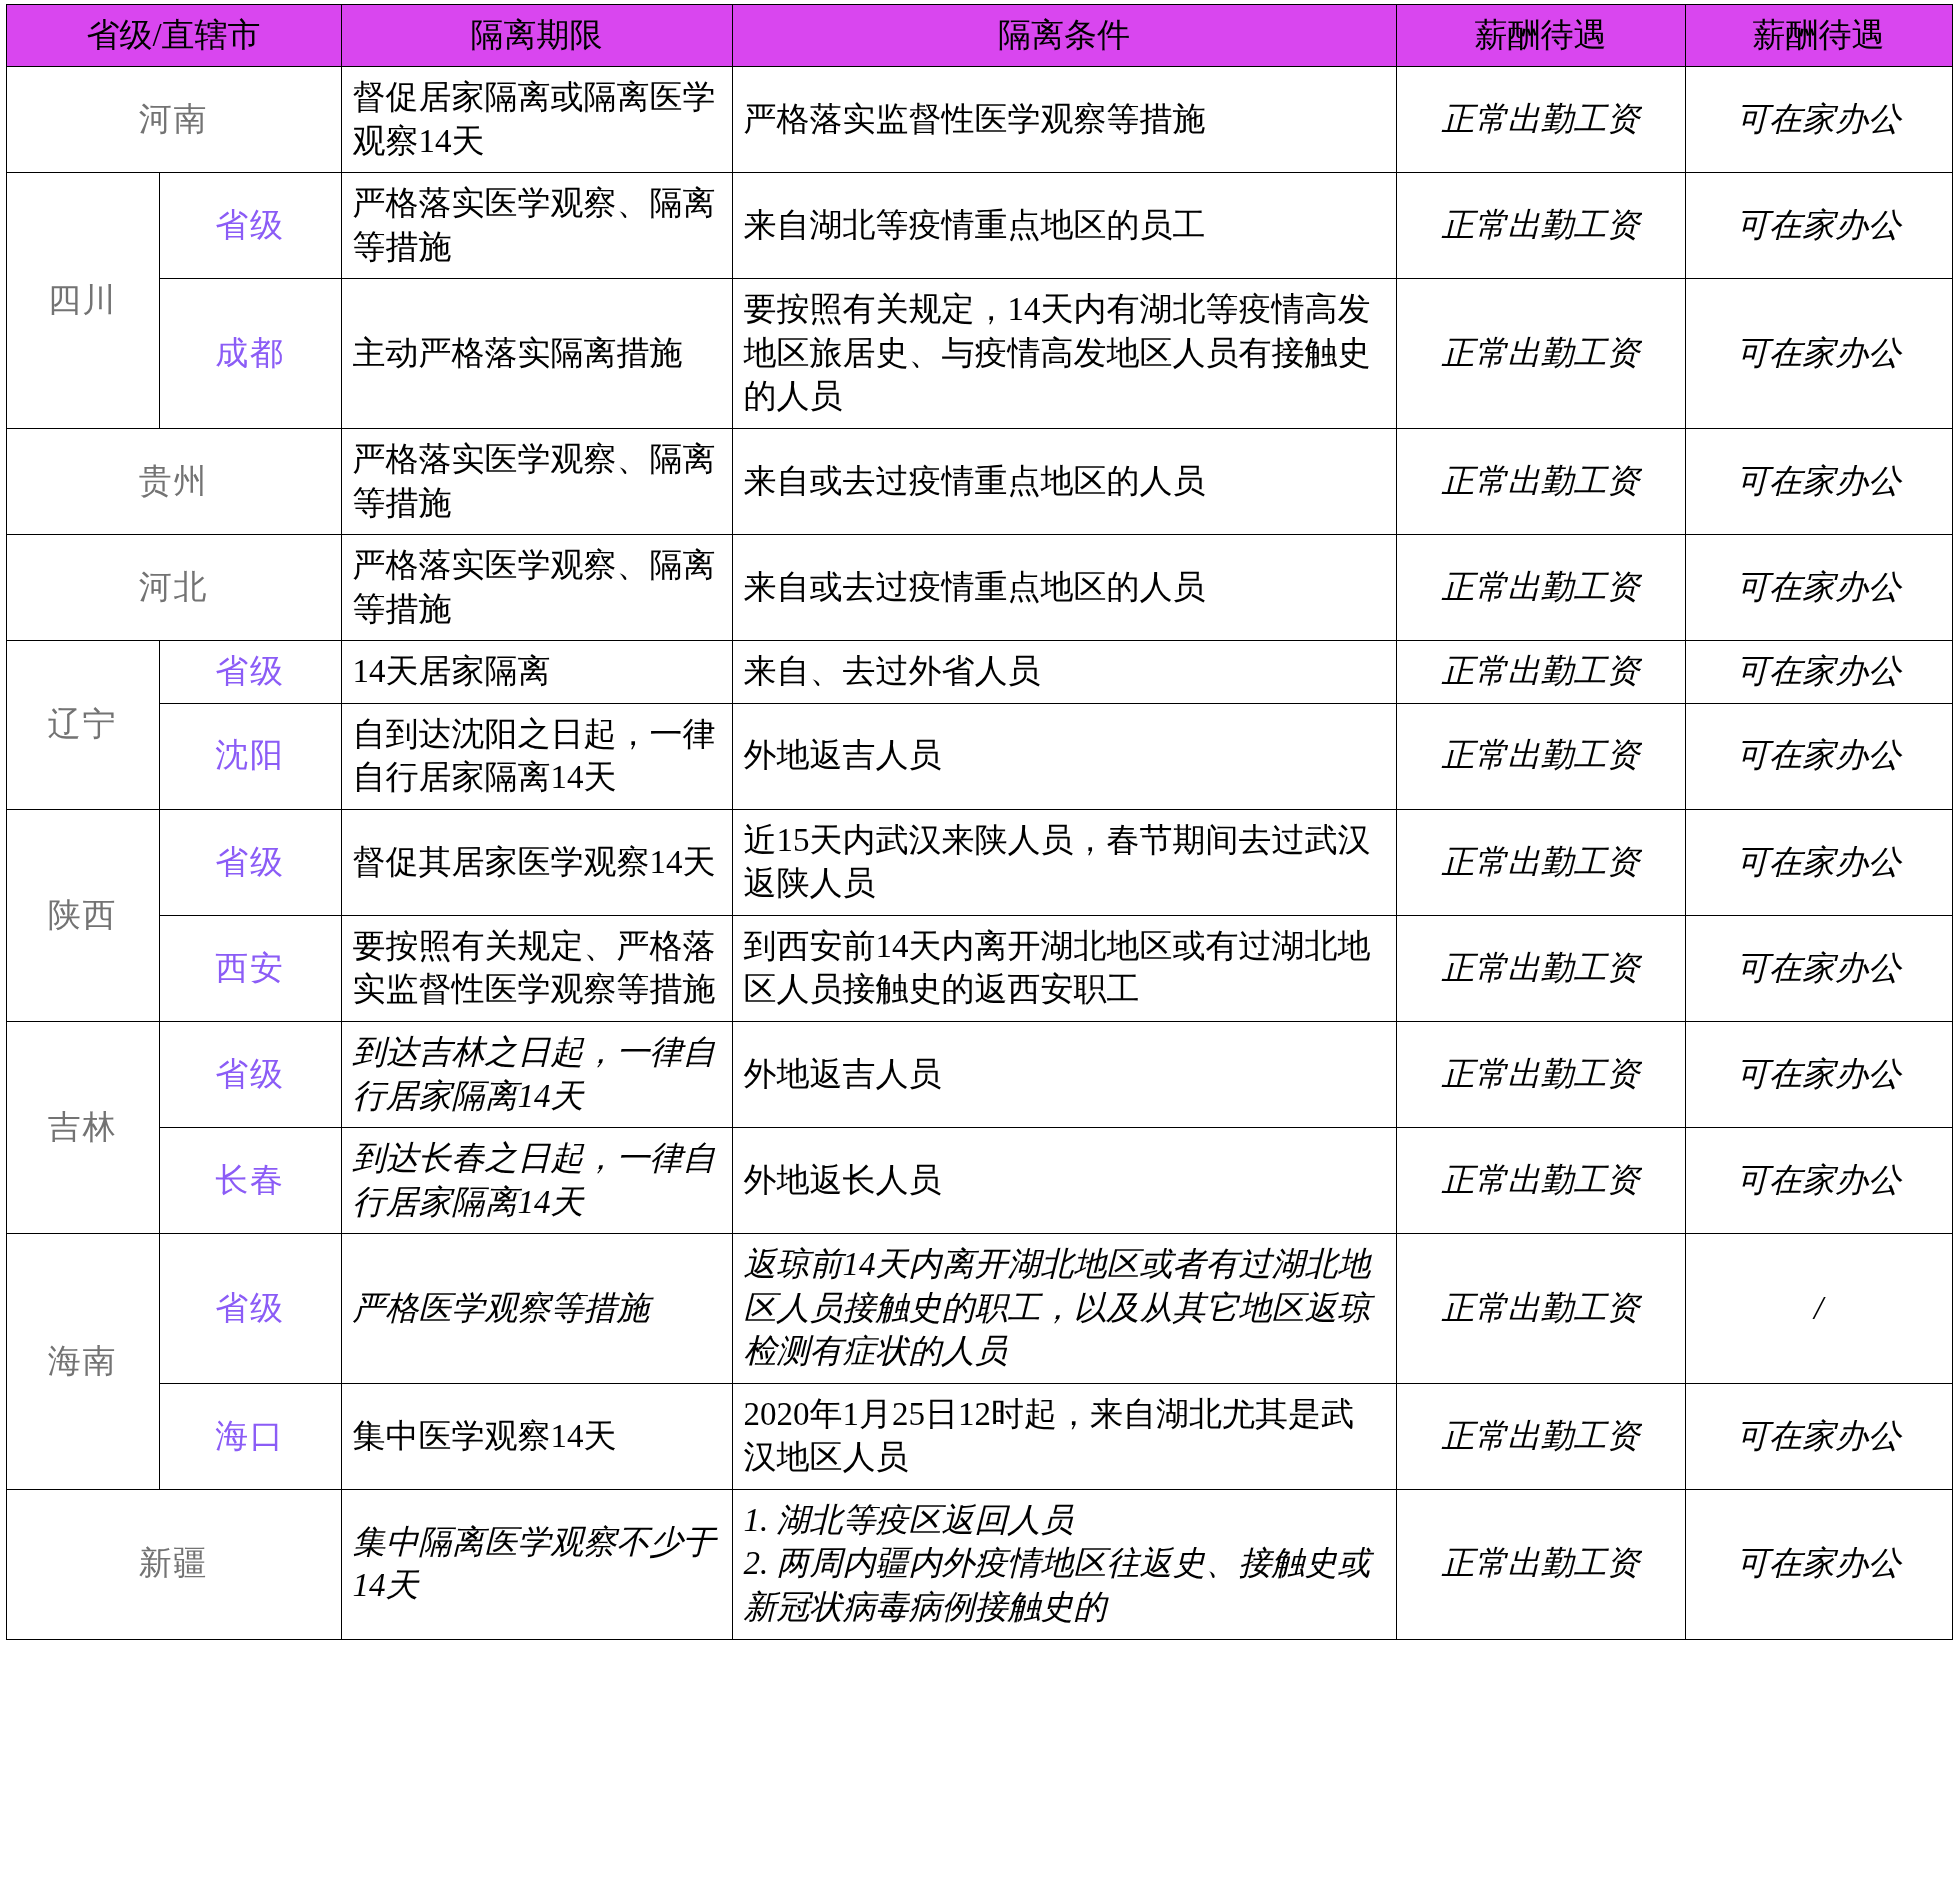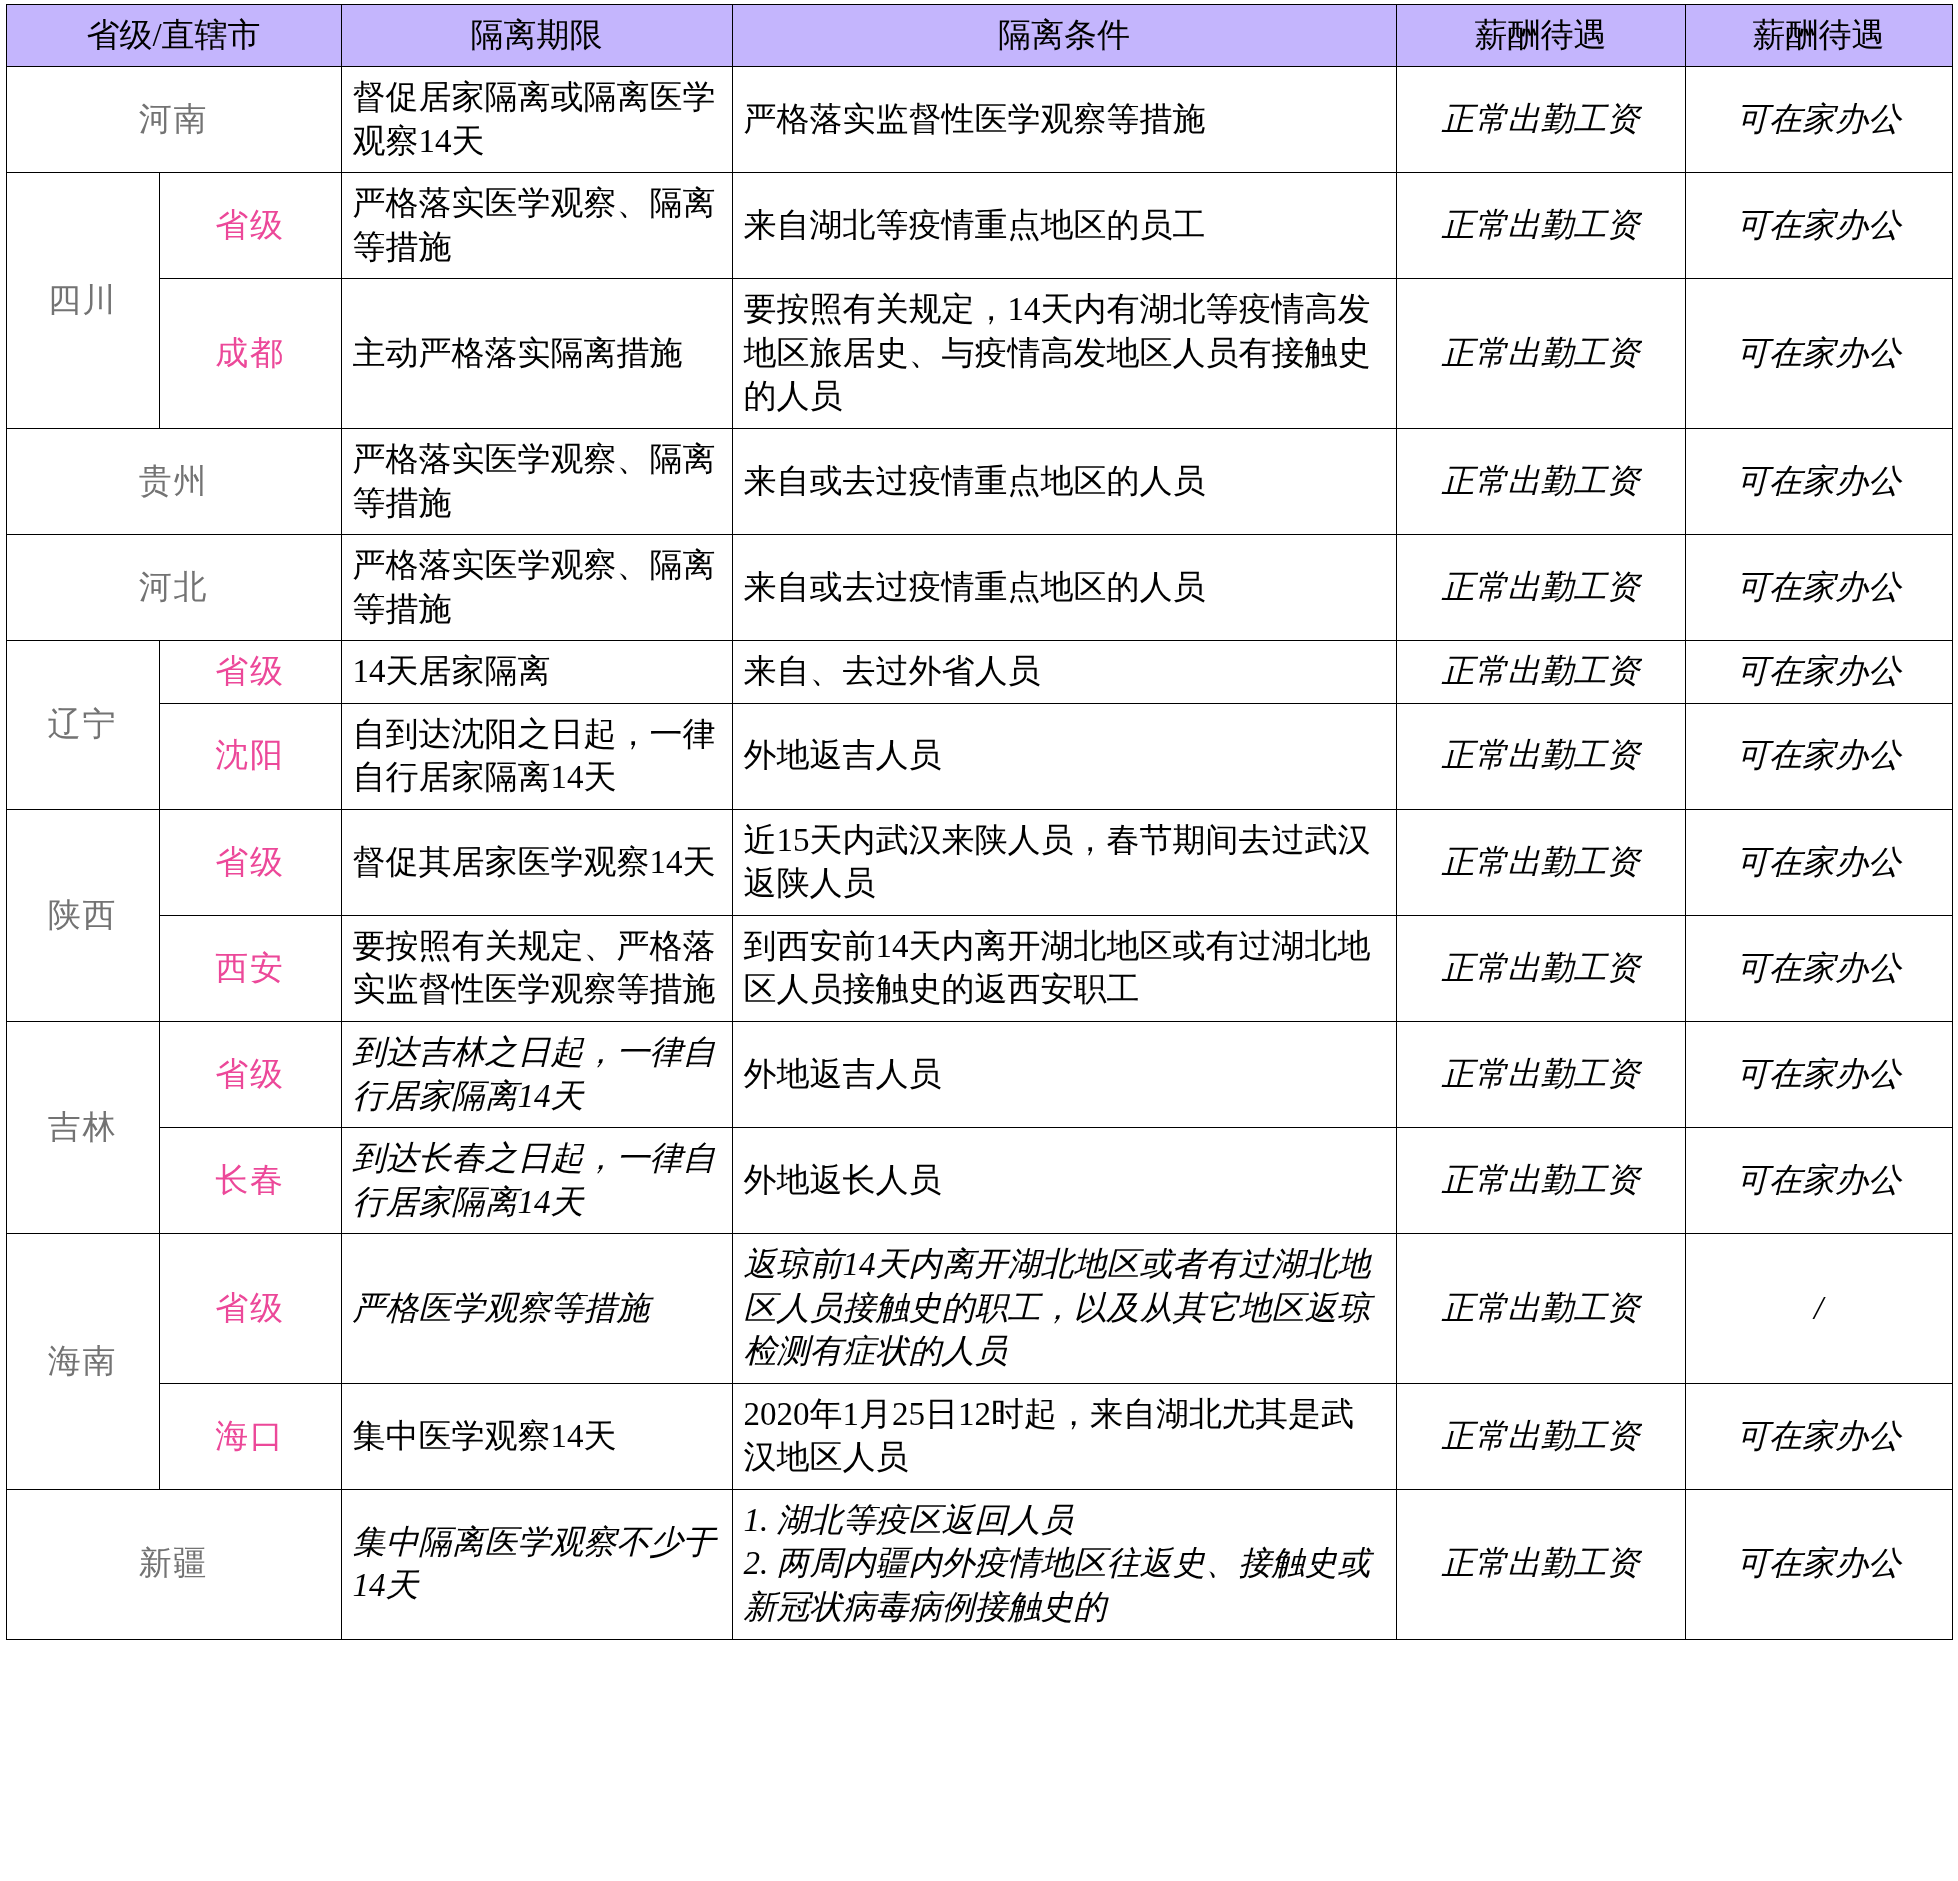--- a/index.html
+++ b/index.html
@@ -25,42 +25,42 @@
   table.policy-table td,
   table.policy-table th {
     border: 1.8px solid #000000;
     vertical-align: middle;
     padding: 9px 11px;
     font-size: 33px;
     line-height: 1.32;
     font-weight: normal;
   }
   thead th {
-    background: #c4b5fd;
+    background: #d946ef;
     text-align: center;
     font-weight: normal;
     font-size: 35px;
     padding: 12.7px 9px;
   }
   
   col.c-prov  { width: 153px; }
   col.c-sub   { width: 182px; }
   col.c-term  { width: 391px; }
   col.c-cond  { width: 664px; }
   col.c-pay   { width: 289px; }
   col.c-work  { width: 267px; }
 
   .prov-name {
     color: #737373;
     text-align: center;
     font-size: 36px;
     letter-spacing: 1.8px;
   }
   .sub-name {
-    color: #ec4899;
+    color: #8b5cf6;
     text-align: center;
     font-size: 35px;
     letter-spacing: 1.8px;
   }
   .cell-text {
     text-align: left;
   }
   .center {
     text-align: center;
     font-style: italic;

